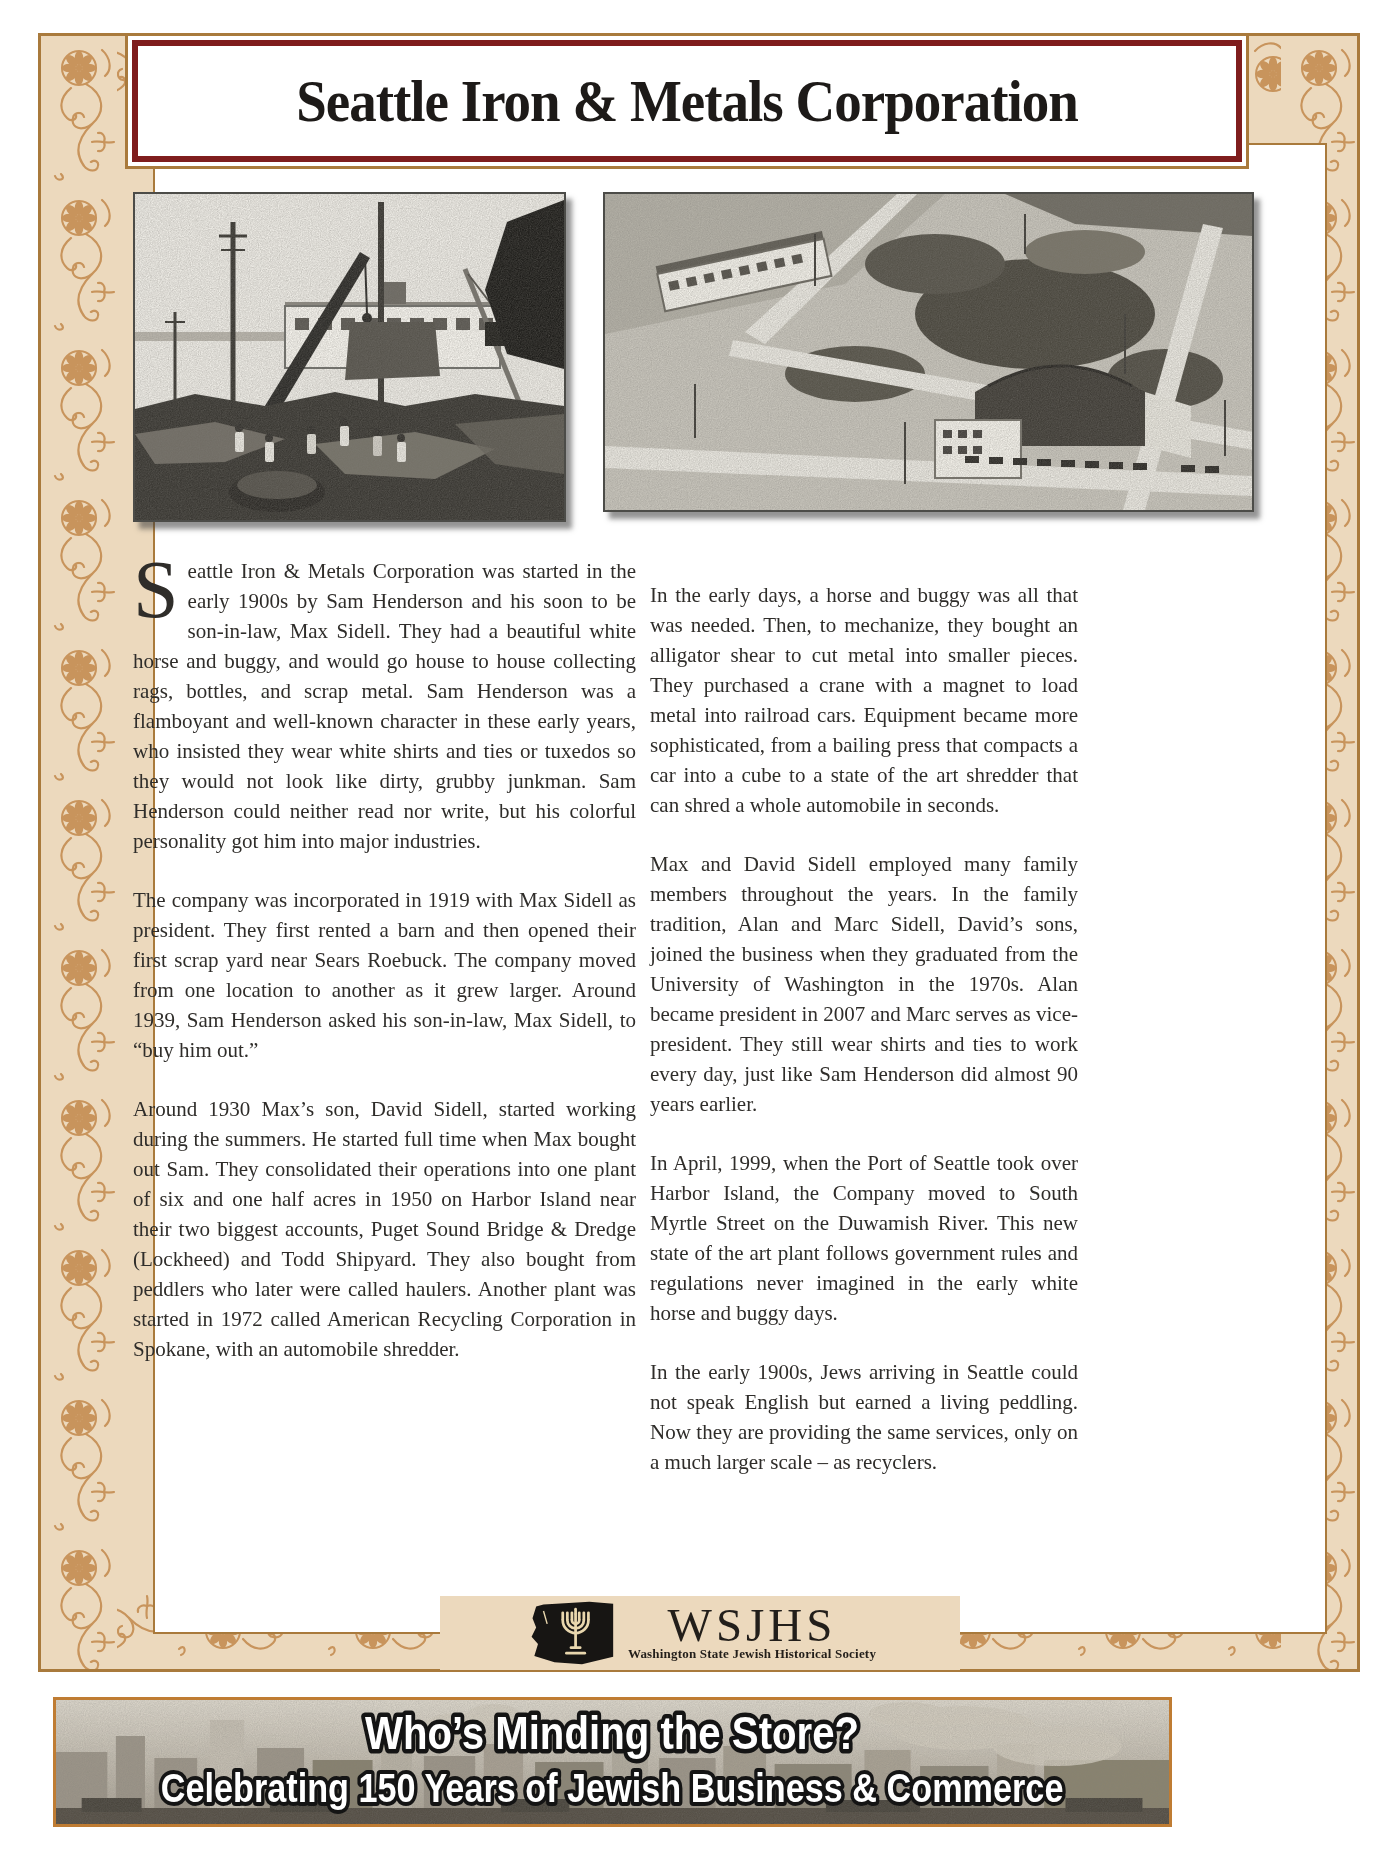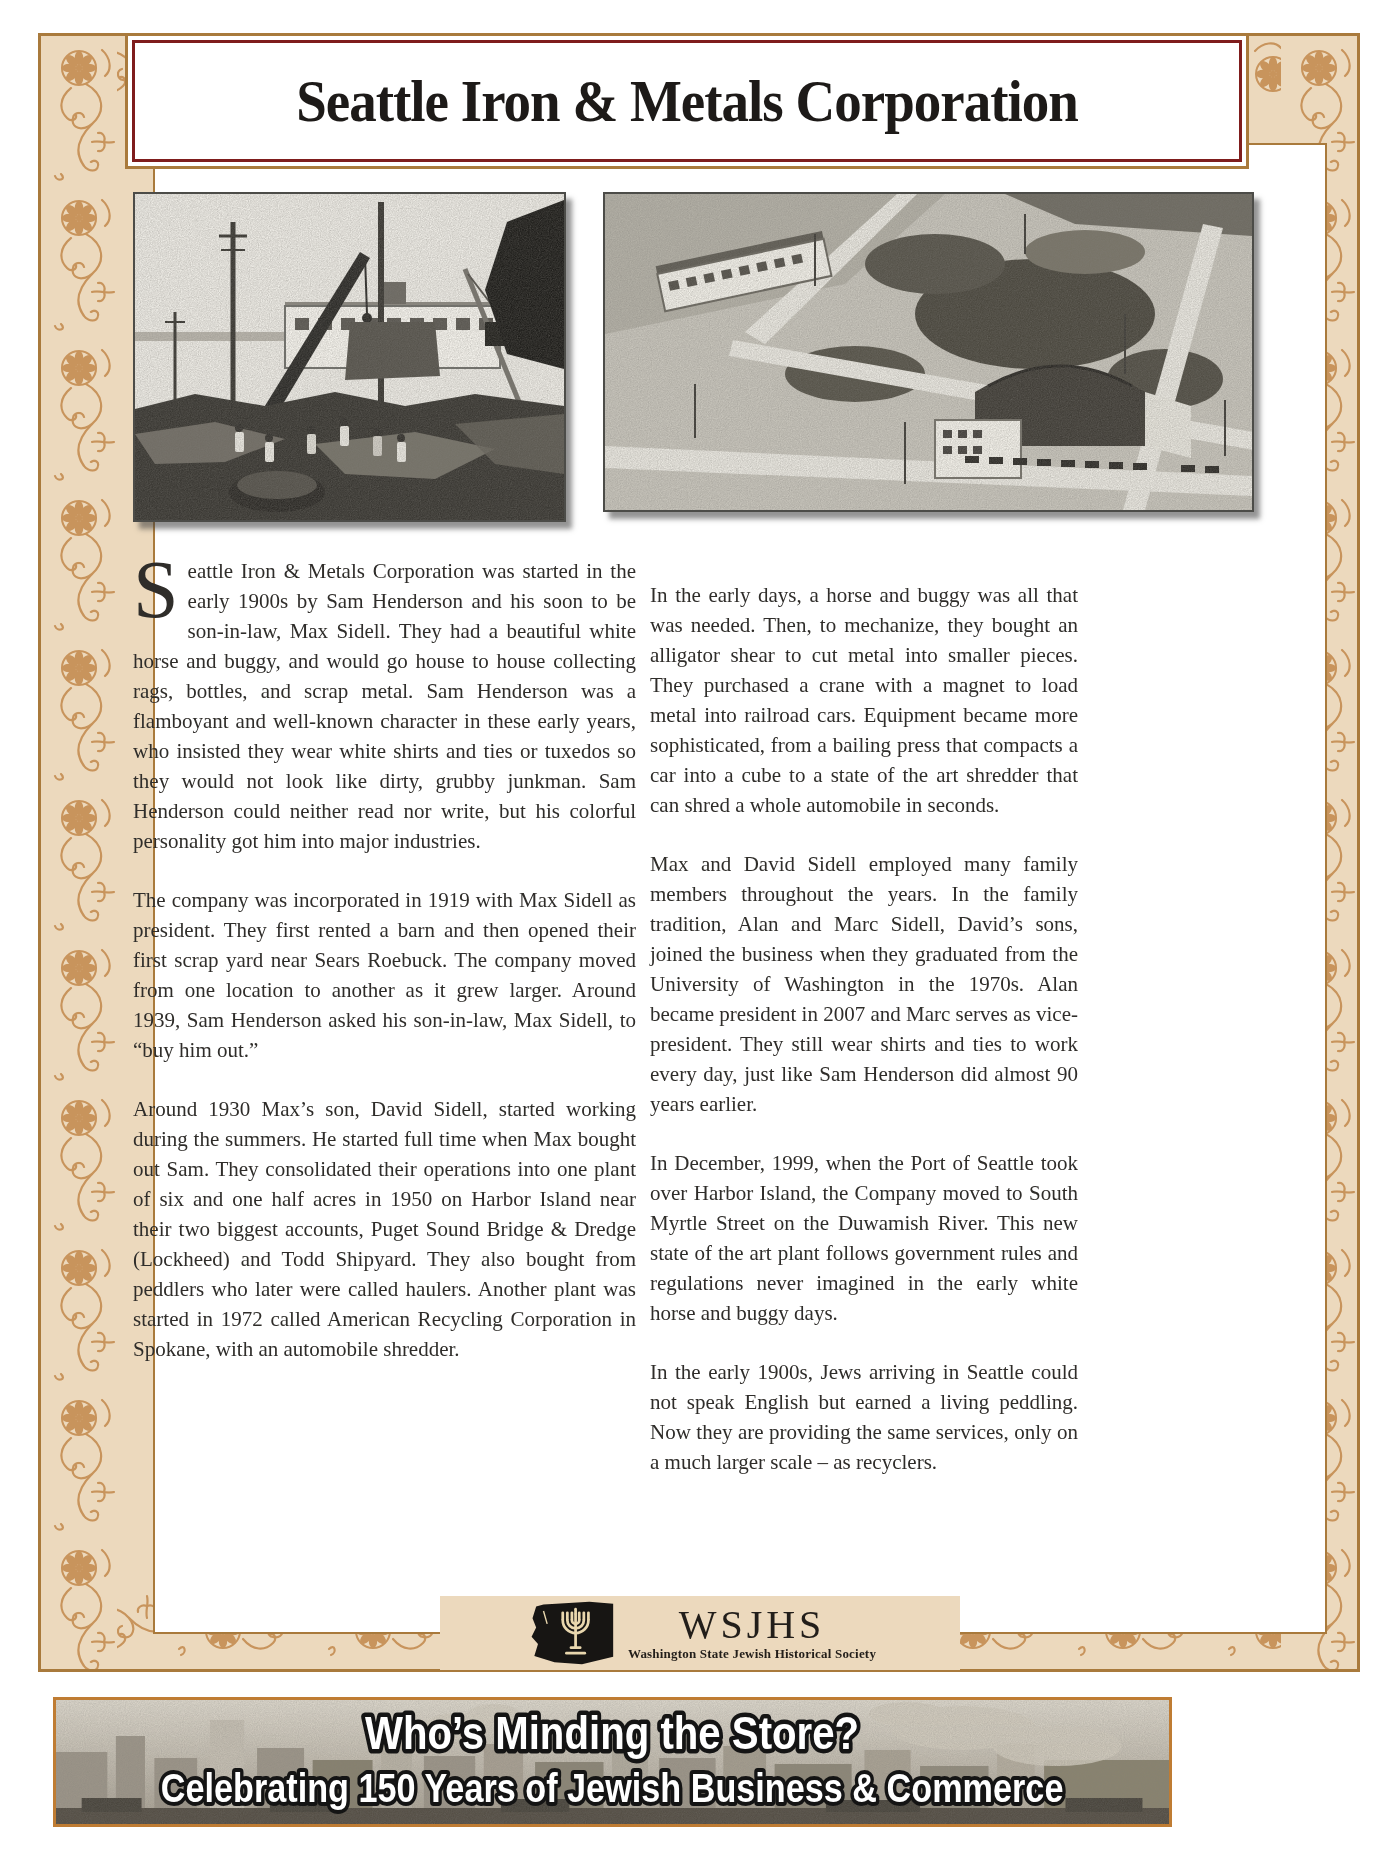--- a/index.html
+++ b/index.html
@@ -9,21 +9,21 @@
   
   .frame{position:absolute;left:38px;top:33px;width:1316px;height:1633px;
          border:3px solid #a97a3c;background:#ecd9bd;}
   .frame svg.strip{position:absolute;display:block;}
   .inner-panel{position:absolute;left:112px;top:107px;width:1170px;height:1487px;
                background:#ffffff;border:2px solid #a97a3c;}
 
   
   .title-box{position:absolute;left:125px;top:33px;width:1118px;height:130px;
              background:#ffffff;border:3px solid #a97a3c;z-index:6;}
-  .title-inner{position:absolute;inset:4px;border:3px solid #7f1d1d;
+  .title-inner{position:absolute;inset:4px;border:6px solid #7f1d1d;
                display:flex;align-items:center;justify-content:center;}
   .page-title{font-size:55px;font-weight:bold;color:#1d1a18;letter-spacing:-1px;
               transform:scaleY(1.08);white-space:nowrap;}
 
   
   .photo{position:absolute;border:2px solid #4c4c48;background:#dddad2;
          box-shadow:6px 7px 5px rgba(60,60,60,.55);z-index:4;}
   .photo svg{display:block;width:100%;height:100%;}
   #photo-left{left:133px;top:192px;width:429px;height:326px;}
   #photo-right{left:603px;top:192px;width:647px;height:316px;}
@@ -34,21 +34,21 @@
   #col-left{left:133px;top:556px;width:503px;}
   #col-right{left:650px;top:580px;width:428px;font-family:Liberation Serif, serif;}
   .col p{margin:0 0 29px 0;}
   .dropcap{float:left;font-size:82px;line-height:60px;padding:4px 9px 0 0;color:#2f2d2a;}
 
   
   .logo-band{position:absolute;left:440px;top:1596px;width:520px;height:74px;z-index:7;
              background:#ecd9bd;display:flex;align-items:center;justify-content:center;}
   .logo-state{width:94px;height:66px;margin-right:10px;flex:0 0 auto;}
   .logo-texts{display:flex;flex-direction:column;align-items:center;}
-  .logo-acronym{font-size:40px;line-height:42px;color:#221e1a;letter-spacing:4px;}
+  .logo-acronym{font-size:47px;line-height:42px;color:#221e1a;letter-spacing:4px;}
   .logo-name{font-size:13px;font-weight:bold;color:#221e1a;letter-spacing:.2px;white-space:nowrap;}
 
   
   .banner{position:absolute;left:53px;top:1697px;width:1119px;height:130px;
           border:3px solid #bf7c33;box-sizing:border-box;background:#9b9488;}
   .banner svg{display:block;width:100%;height:100%;}
   .banner text{font-family:"Liberation Sans", sans-serif;font-weight:bold;
                fill:#ffffff;stroke:#141414;paint-order:stroke;stroke-linejoin:round;}
 </style>
 </head>
@@ -247,21 +247,21 @@
   </div>
 
   <div class="col" id="col-left">
     <p><span class="dropcap">S</span><span>eattle Iron &amp; Metals Corporation was started in the early 1900s by Sam Henderson and his soon to be son-in-law, Max Sidell. They had a beautiful white horse and buggy, and would go house to house collecting rags, bottles, and scrap metal. Sam Henderson was a flamboyant and well-known character in these early years, who insisted they wear white shirts and ties or tuxedos so they would not look like dirty, grubby junkman. Sam Henderson could neither read nor write, but his colorful personality got him into major industries.</span></p>
     <p>The company was incorporated in 1919 with Max Sidell as president. They first rented a barn and then opened their first scrap yard near Sears Roebuck. The company moved from one location to another as it grew larger. Around 1939, Sam Henderson asked his son-in-law, Max Sidell, to “buy him out.”</p>
     <p>Around 1930 Max’s son, David Sidell, started working during the summers. He started full time when Max bought out Sam. They consolidated their operations into one plant of six and one half acres in 1950 on Harbor Island near their two biggest accounts, Puget Sound Bridge &amp; Dredge (Lockheed) and Todd Shipyard. They also bought from peddlers who later were called haulers. Another plant was started in 1972 called American Recycling Corporation in Spokane, with an automobile shredder.</p>
   </div>
   <div class="col" id="col-right">
     <p>In the early days, a horse and buggy was all that was needed. Then, to mechanize, they bought an alligator shear to cut metal into smaller pieces. They purchased a crane with a magnet to load metal into railroad cars. Equipment became more sophisticated, from a bailing press that compacts a car into a cube to a state of the art shredder that can shred a whole automobile in seconds.</p>
     <p>Max and David Sidell employed many family members throughout the years. In the family tradition, Alan and Marc Sidell, David’s sons, joined the business when they graduated from the University of Washington in the 1970s. Alan became president in 2007 and Marc serves as vice-president. They still wear shirts and ties to work every day, just like Sam Henderson did almost 90 years earlier.</p>
-    <p>In December, 1999, when the Port of Seattle took over Harbor Island, the Company moved to South Myrtle Street on the Duwamish River. This new state of the art plant follows government rules and regulations never imagined in the early white horse and buggy days.</p>
+    <p>In April, 1999, when the Port of Seattle took over Harbor Island, the Company moved to South Myrtle Street on the Duwamish River. This new state of the art plant follows government rules and regulations never imagined in the early white horse and buggy days.</p>
     <p>In the early 1900s, Jews arriving in Seattle could not speak English but earned a living peddling. Now they are providing the same services, only on a much larger scale – as recyclers.</p>
   </div>
 
   <div class="logo-band">
     <svg class="logo-state" viewBox="0 0 100 72">
       <path d="M8,20 L12,7 L20,5 L34,4 L70,2 L96,4 L96,62 L62,70 L32,68 L10,61 L14,48 L7,40 L12,30 Z" fill="#171513"></path>
       <g stroke="#e9d7ae" stroke-width="3" stroke-linecap="round" fill="none">
         <line x1="55" y1="16" x2="55" y2="52"></line>
         <line x1="45" y1="58" x2="65" y2="58"></line>
         <line x1="50" y1="52" x2="60" y2="52"></line>

